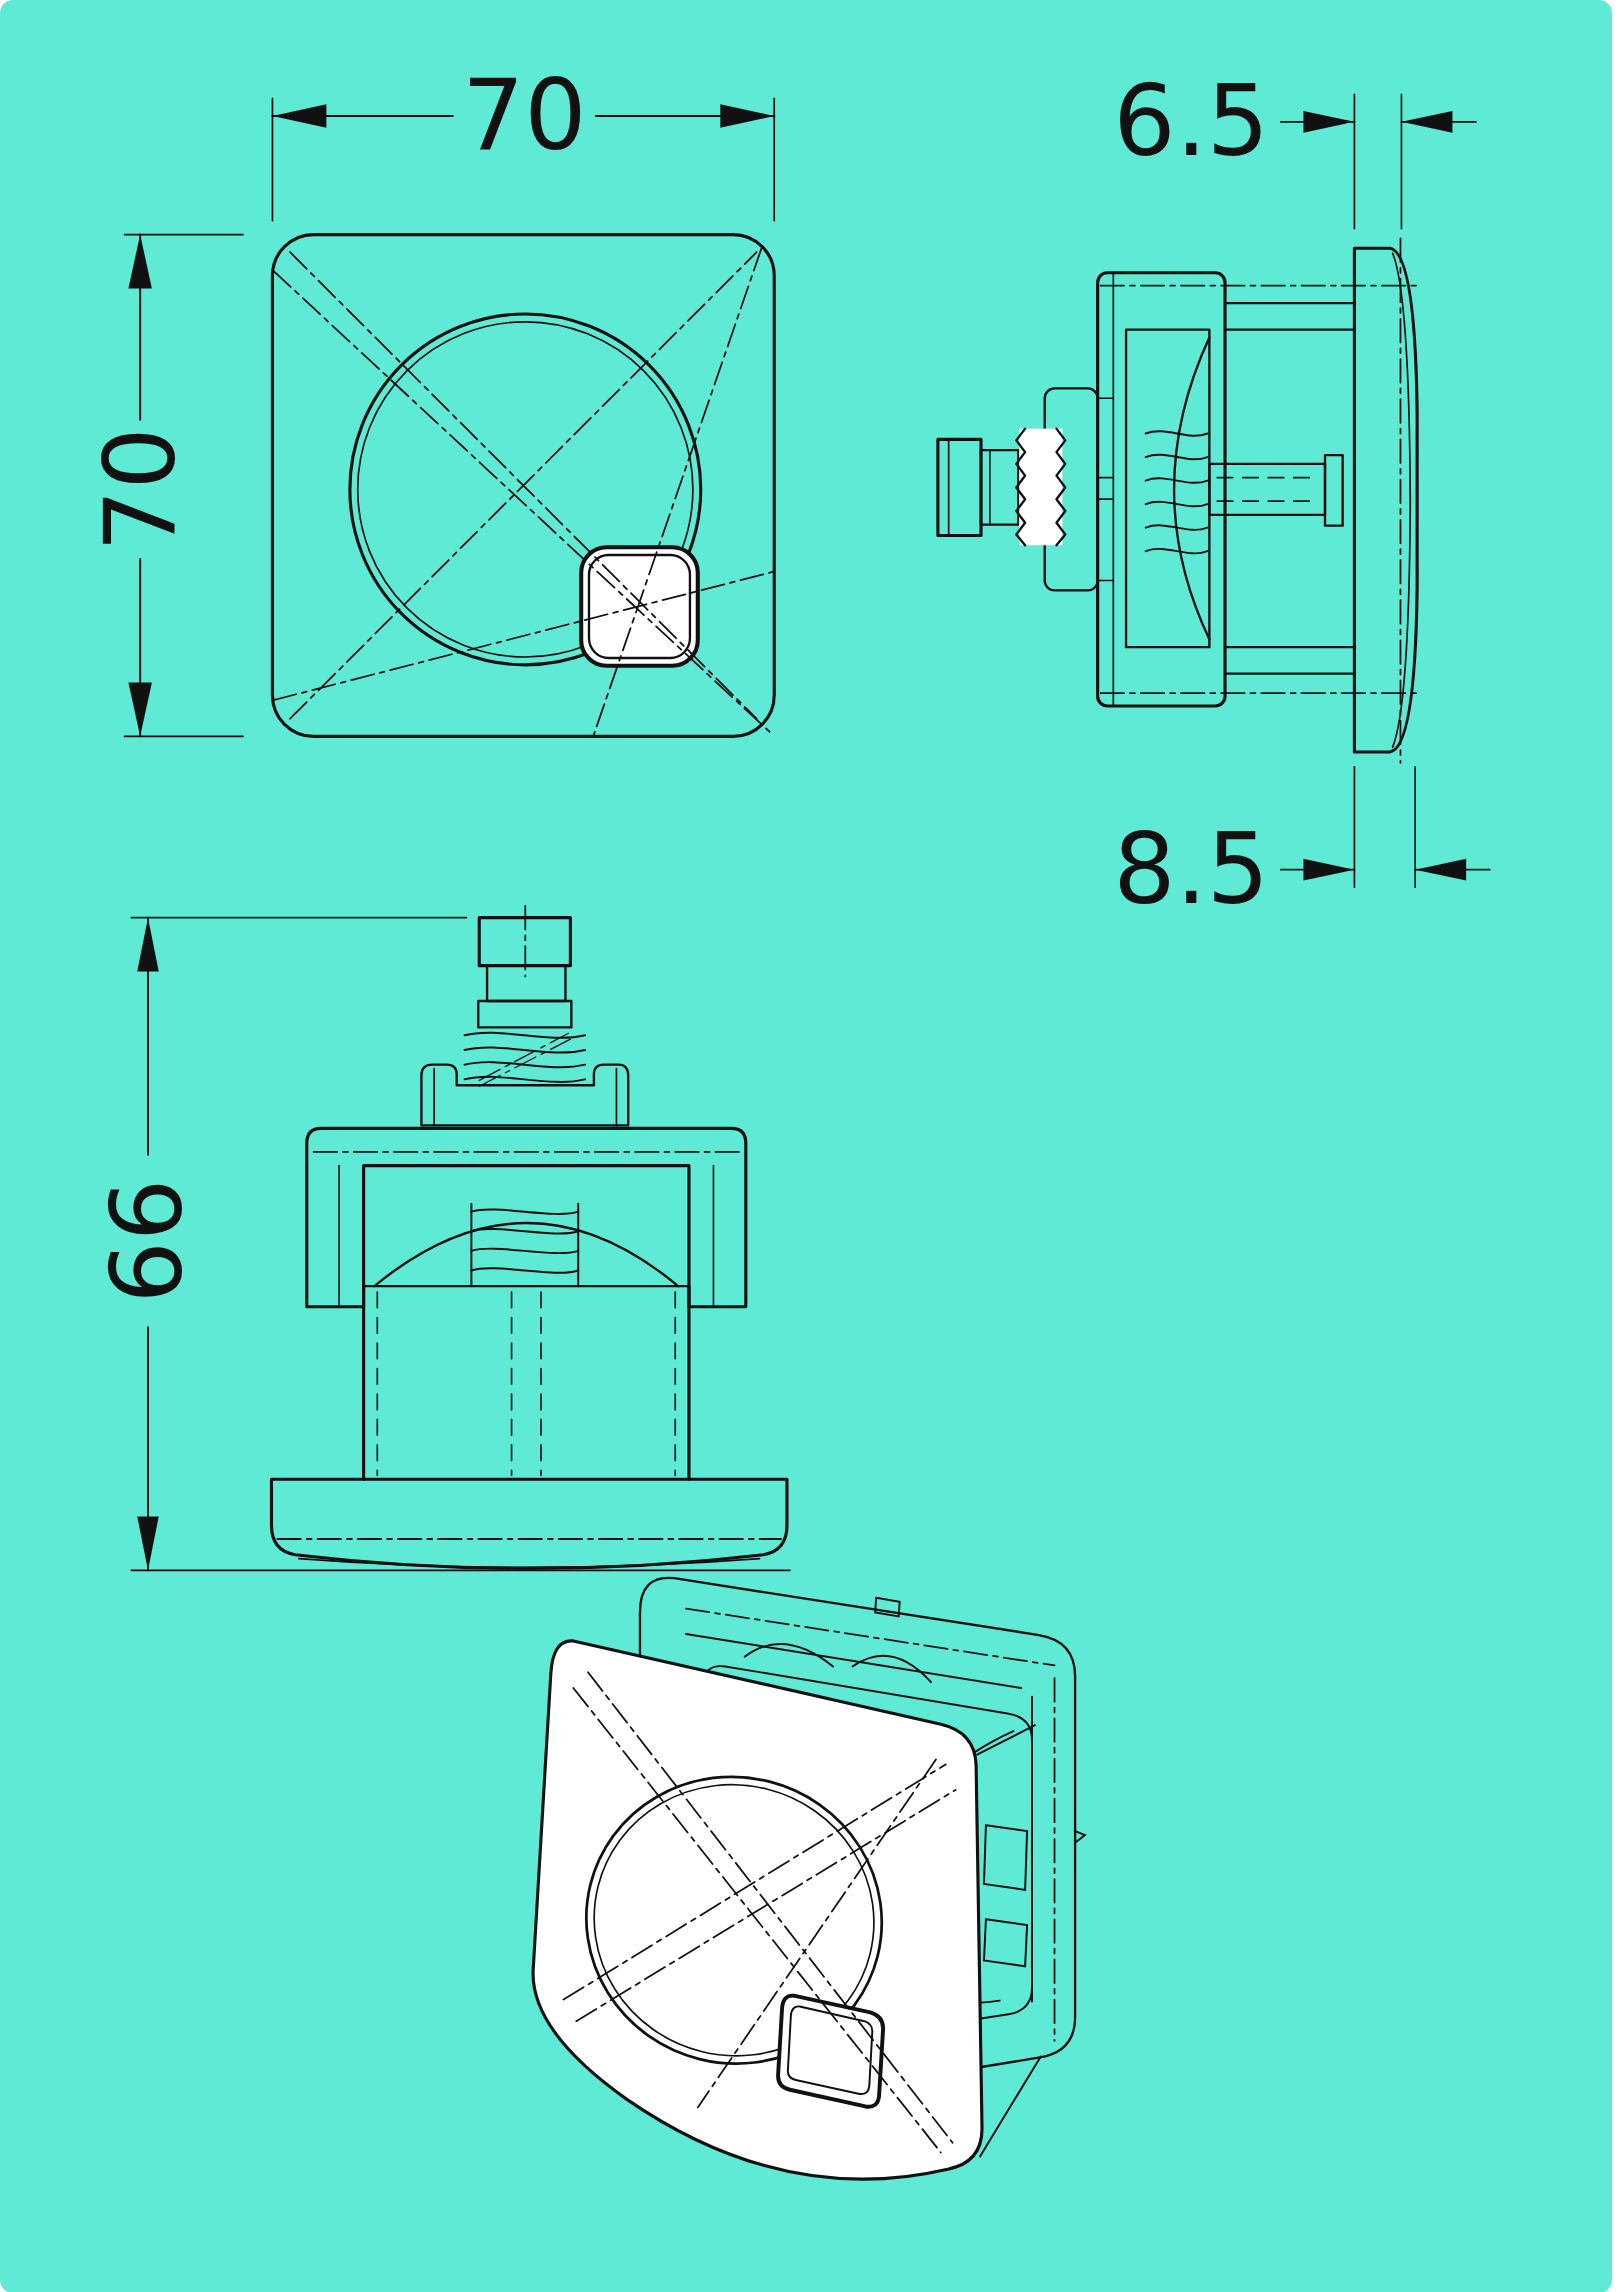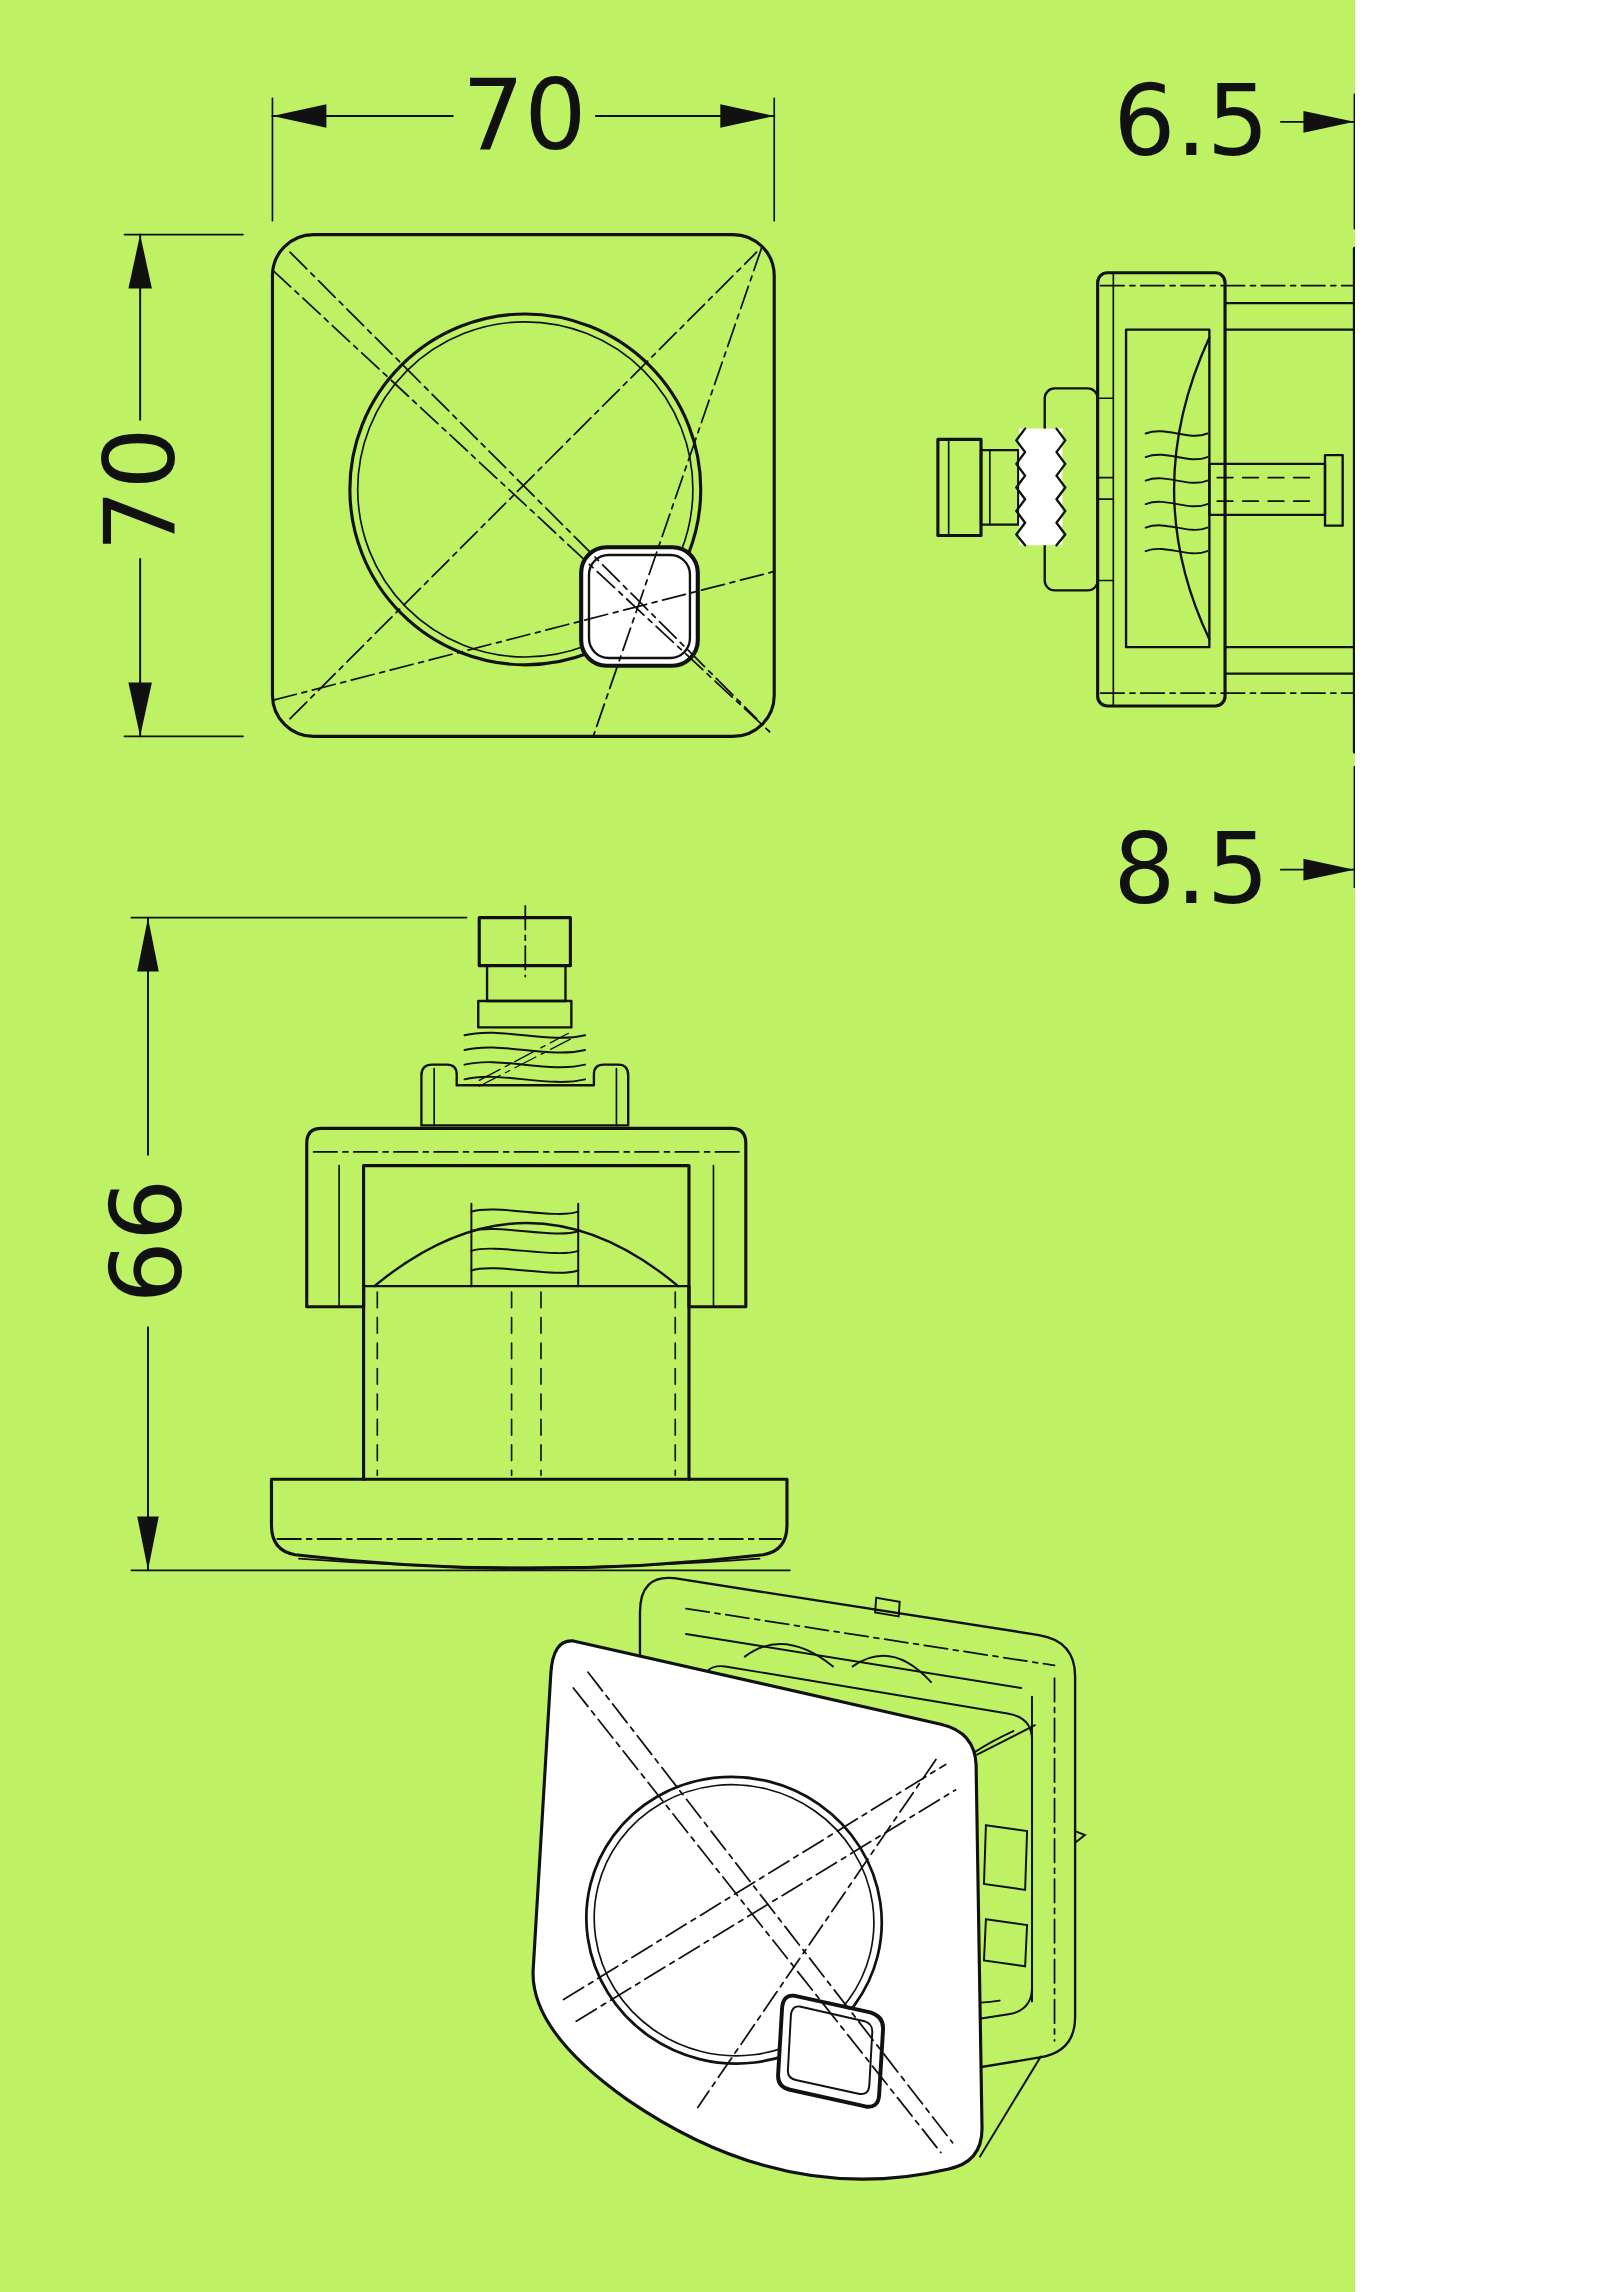--- a/index.html
+++ b/index.html
@@ -1,22 +1,23 @@
 <!DOCTYPE html>
 <html><head>
 <meta charset="utf-8">
 <style>
   html, body { margin: 0; padding: 0; background: #ffffff; }
   #canvas {
     position: relative;
-    width: 1355px;
+    width: 1612px;
     height: 2293px;
-    background: #bef264;
+    background: #5eead4;
     overflow: hidden;
     font-family: "DejaVu Sans", "Liberation Sans", sans-serif;
+    border-radius: 13px;
   }
   svg { position: absolute; left: 0; top: 0; }
   .outline   { fill: none; stroke: #111; stroke-width: 3.2; stroke-linecap: round; stroke-linejoin: round; }
   .outline2  { fill: none; stroke: #111; stroke-width: 2.4; stroke-linecap: round; stroke-linejoin: round; }
   .thin      { fill: none; stroke: #111; stroke-width: 1.7; stroke-linecap: round; }
   .dimline   { fill: none; stroke: #111; stroke-width: 2;   stroke-linecap: round; }
   .arrow     { fill: #111; stroke: none; }
   .cdash     { fill: none; stroke: #111; stroke-width: 1.8; stroke-dasharray: 24 6 5 6; stroke-linecap: round; }
   .hdash     { fill: none; stroke: #111; stroke-width: 1.7; stroke-dasharray: 16 10; stroke-linecap: round; }
   .whitefill { fill: #ffffff; stroke: #111; }

